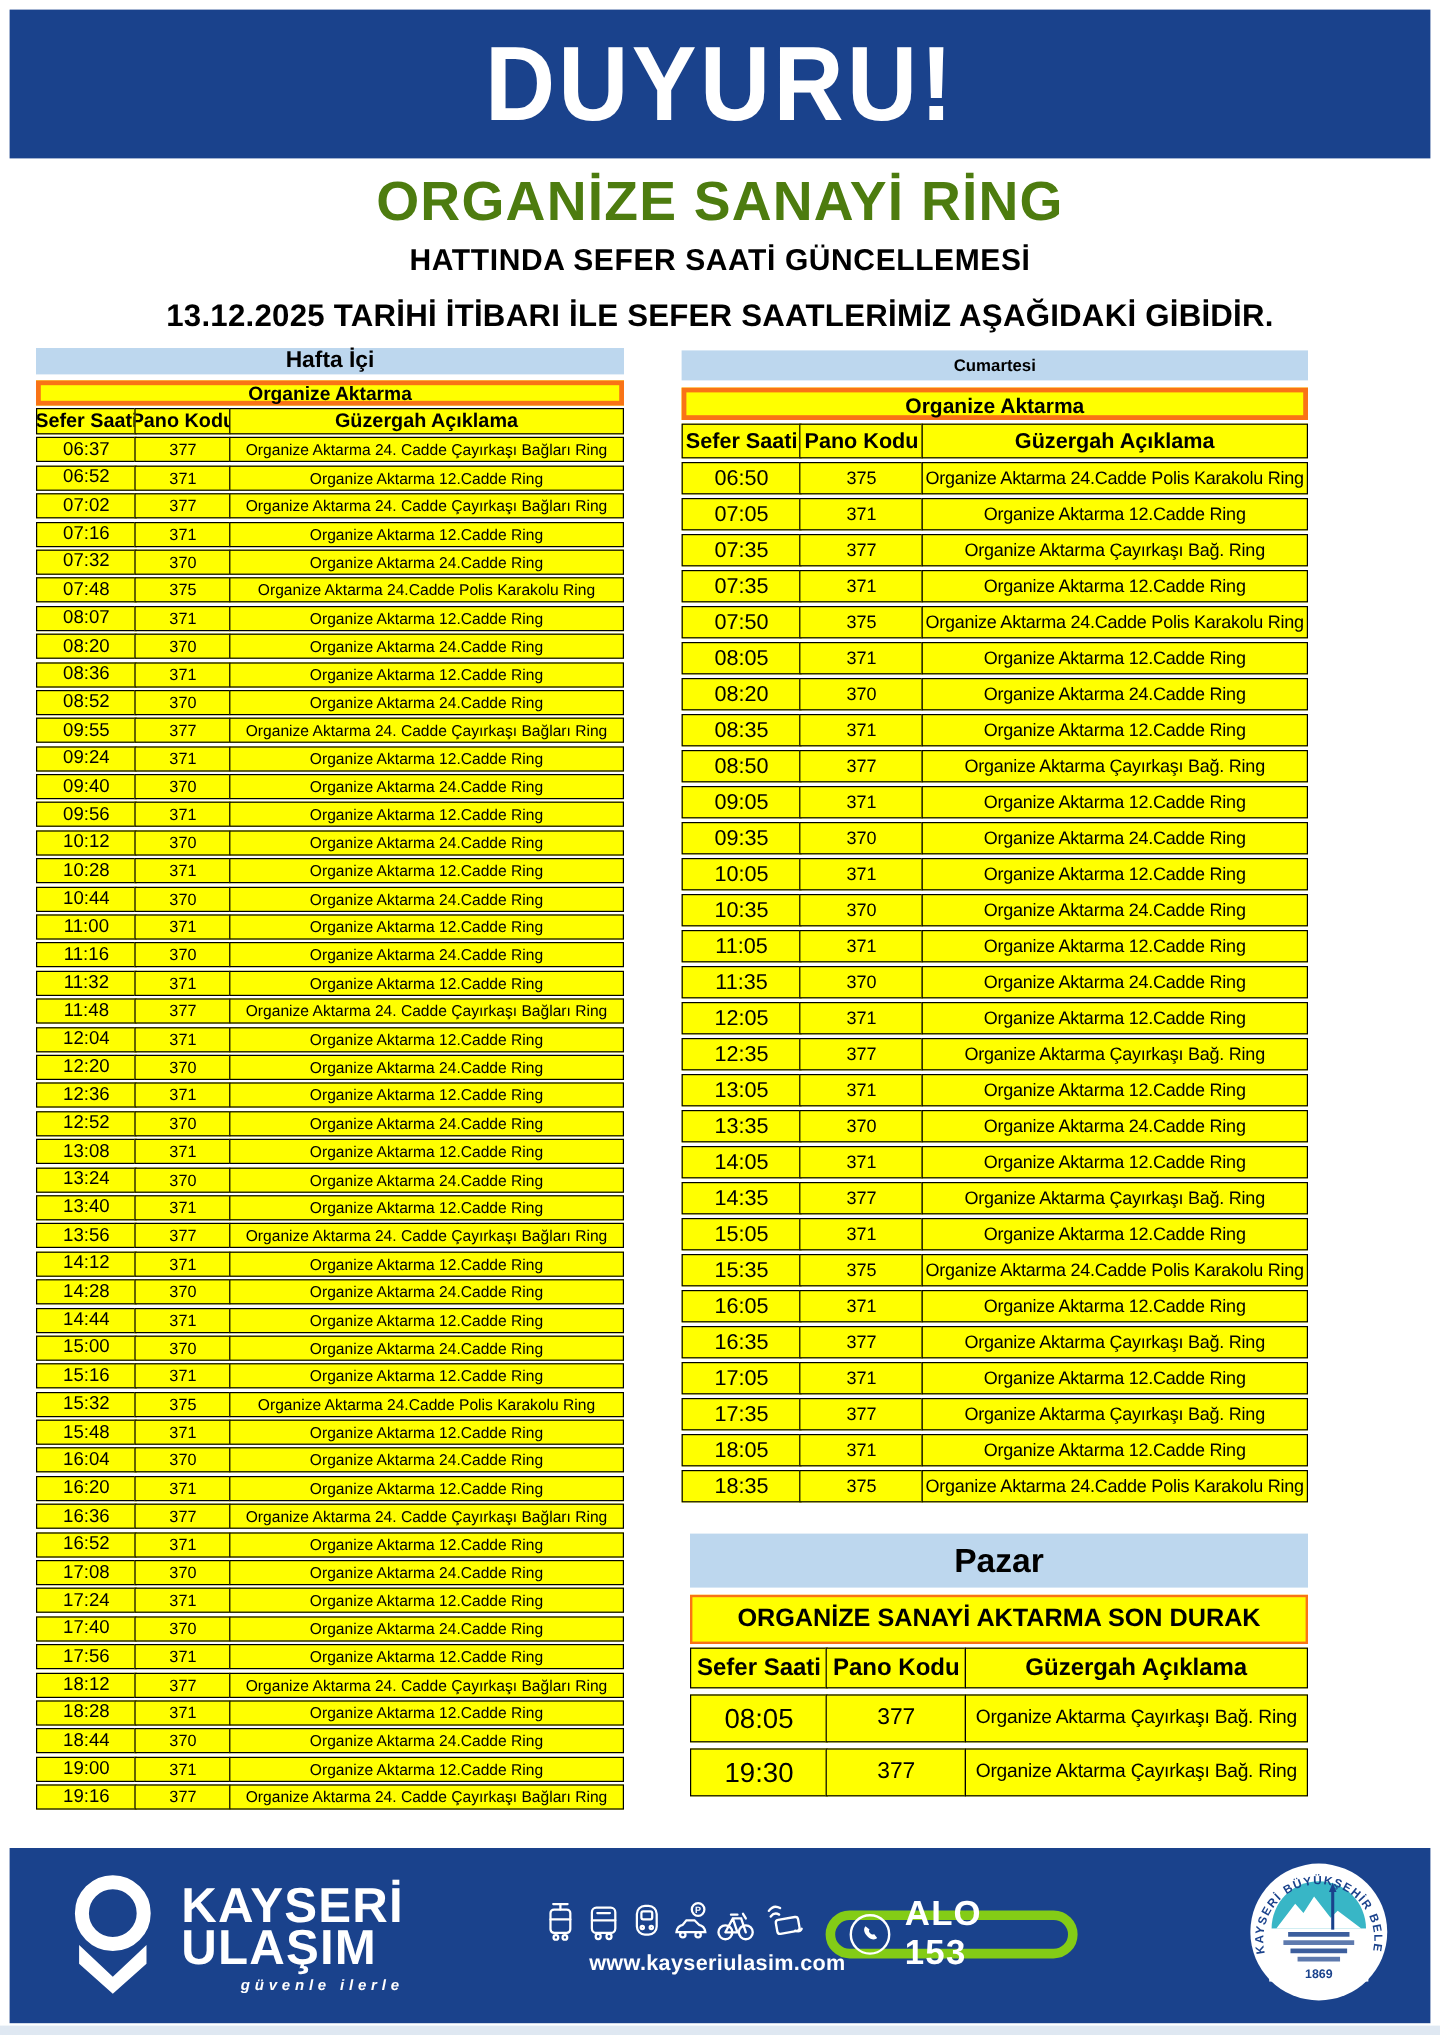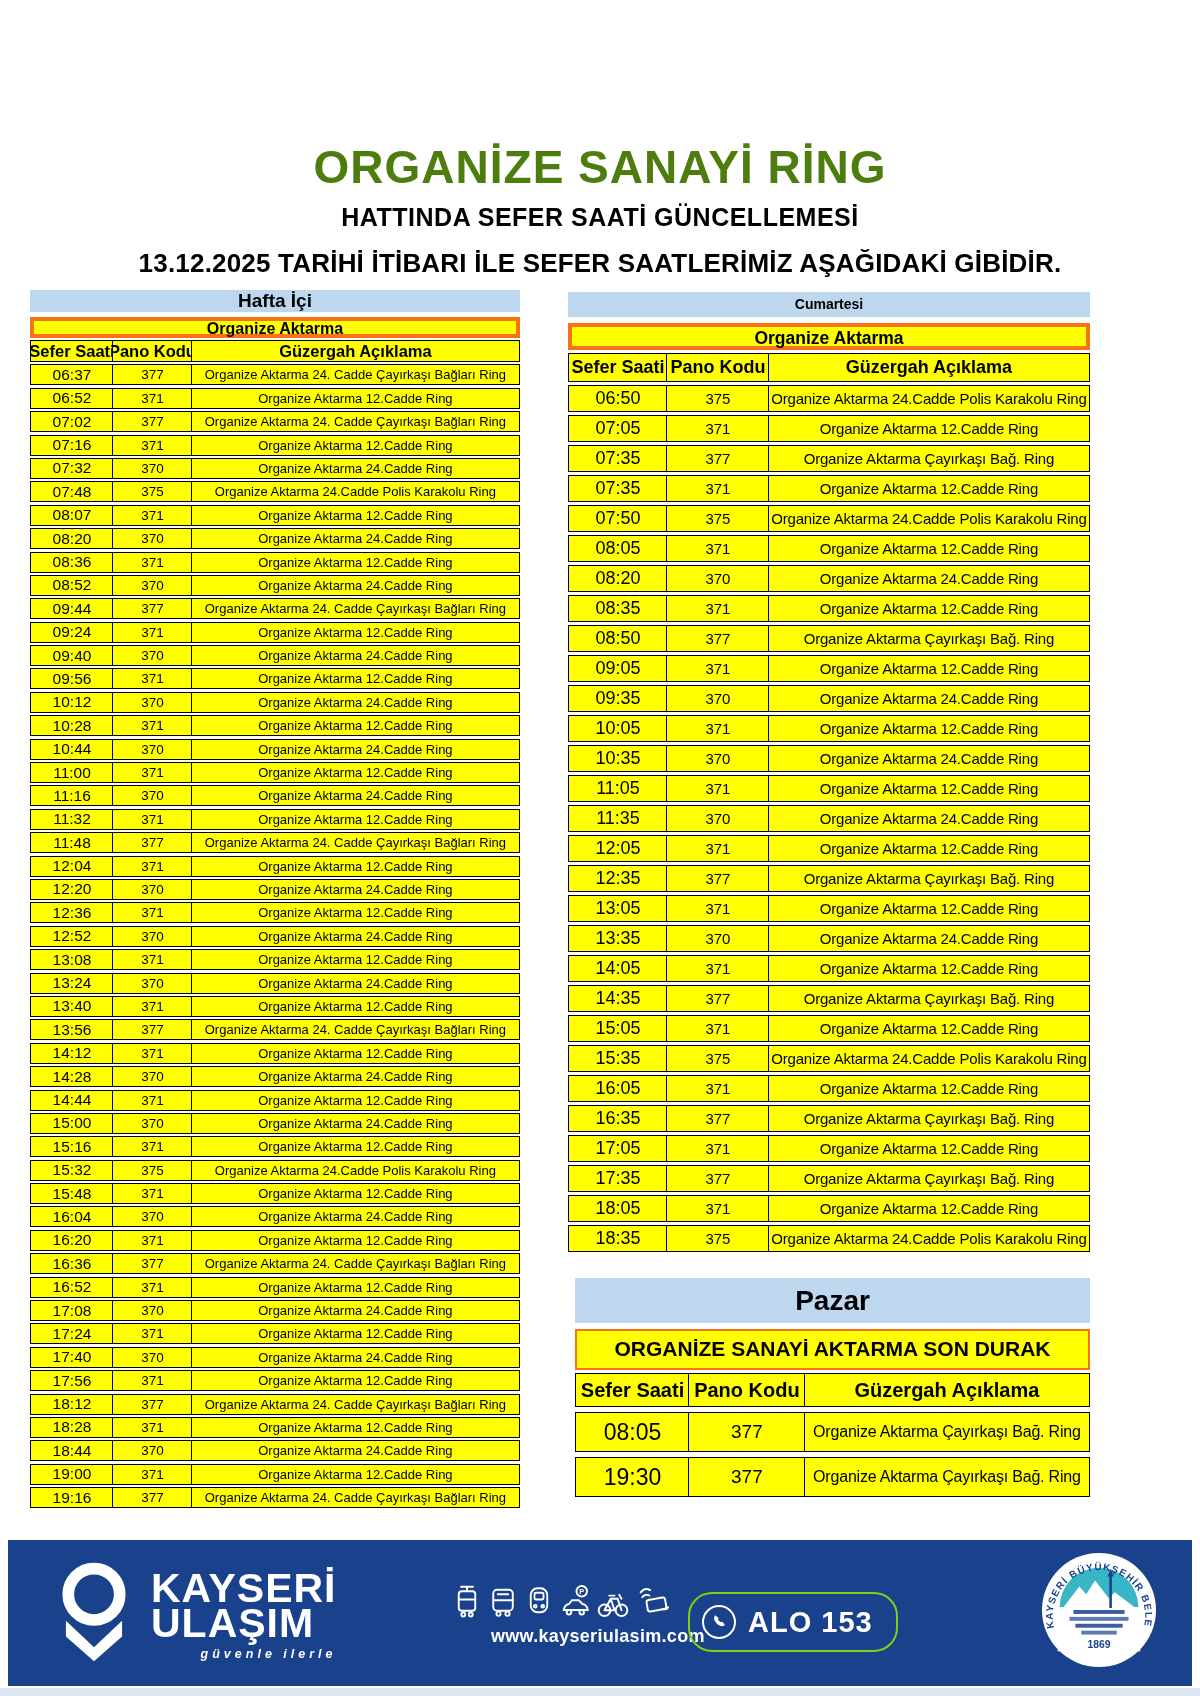--- a/index.html
+++ b/index.html
@@ -69,33 +69,36 @@
   
   .footer{position:absolute;left:8px;top:1540px;width:1184px;height:146px;background:#1a428c;}
   .footer *{color:#fff;}
   .pin{position:absolute;left:47px;top:18px;}
   .logo-text{position:absolute;left:143px;top:31px;font-size:41px;line-height:35px;
              font-weight:800;letter-spacing:1px;}
   .tagline{font-size:12.5px;font-style:italic;font-weight:600;letter-spacing:4px;
            margin-top:7px;text-align:right;line-height:13px;}
   .ticons{position:absolute;left:444px;top:40px;display:flex;gap:6px;align-items:flex-end;}
   .url{position:absolute;left:444px;top:86px;font-size:18px;font-weight:800;letter-spacing:.3px;margin-left:39px;}
-  .alo{position:absolute;left:680px;top:52px;width:210px;height:60px;border:2px solid #84cc16;
+  .alo{position:absolute;left:680px;top:52px;width:210px;height:40px;border:8px solid #84cc16;
        border-radius:24px;display:flex;align-items:center;gap:12px;padding:0 12px;box-sizing:border-box;}
   .pcirc{width:30px;height:30px;border:2.5px solid #fff;border-radius:50%;flex:0 0 auto;
          display:flex;align-items:center;justify-content:center;}
   .alo-txt{font-size:29px;font-weight:800;letter-spacing:1px;}
   .seal{position:absolute;left:1032px;top:11px;}
   .bottom-strip{position:absolute;left:0;top:1688px;width:1200px;height:8px;background:#dfe8f2;}
 </style>
 </head>
 <body>
 
 <div class="page">
 
+  <div class="banner">
+    <span>DUYURU!</span>
+  </div>
   <div class="route-title">ORGANİZE SANAYİ RİNG</div>
   <div class="subtitle">HATTINDA SEFER SAATİ GÜNCELLEMESİ</div>
   <div class="dateline">13.12.2025 TARİHİ İTİBARI İLE SEFER SAATLERİMİZ AŞAĞIDAKİ GİBİDİR.</div>
 
   <section class="tbl weekday">
     <div class="day-band">Hafta İçi</div>
     <div class="stop-band">Organize Aktarma</div>
     <div class="hrow">
       <div class="cell c1">Sefer Saati</div>
       <div class="cell c2">Pano Kodu</div>
@@ -146,21 +149,21 @@
           <div class="cell c1">08:36</div>
           <div class="cell c2">371</div>
           <div class="cell c3">Organize Aktarma 12.Cadde Ring</div>
         </div>
         <div class="trow">
           <div class="cell c1">08:52</div>
           <div class="cell c2">370</div>
           <div class="cell c3">Organize Aktarma 24.Cadde Ring</div>
         </div>
         <div class="trow">
-          <div class="cell c1">09:44</div>
+          <div class="cell c1">09:55</div>
           <div class="cell c2">377</div>
           <div class="cell c3">Organize Aktarma 24. Cadde Çayırkaşı Bağları Ring</div>
         </div>
         <div class="trow">
           <div class="cell c1">09:24</div>
           <div class="cell c2">371</div>
           <div class="cell c3">Organize Aktarma 12.Cadde Ring</div>
         </div>
         <div class="trow">
           <div class="cell c1">09:40</div>

